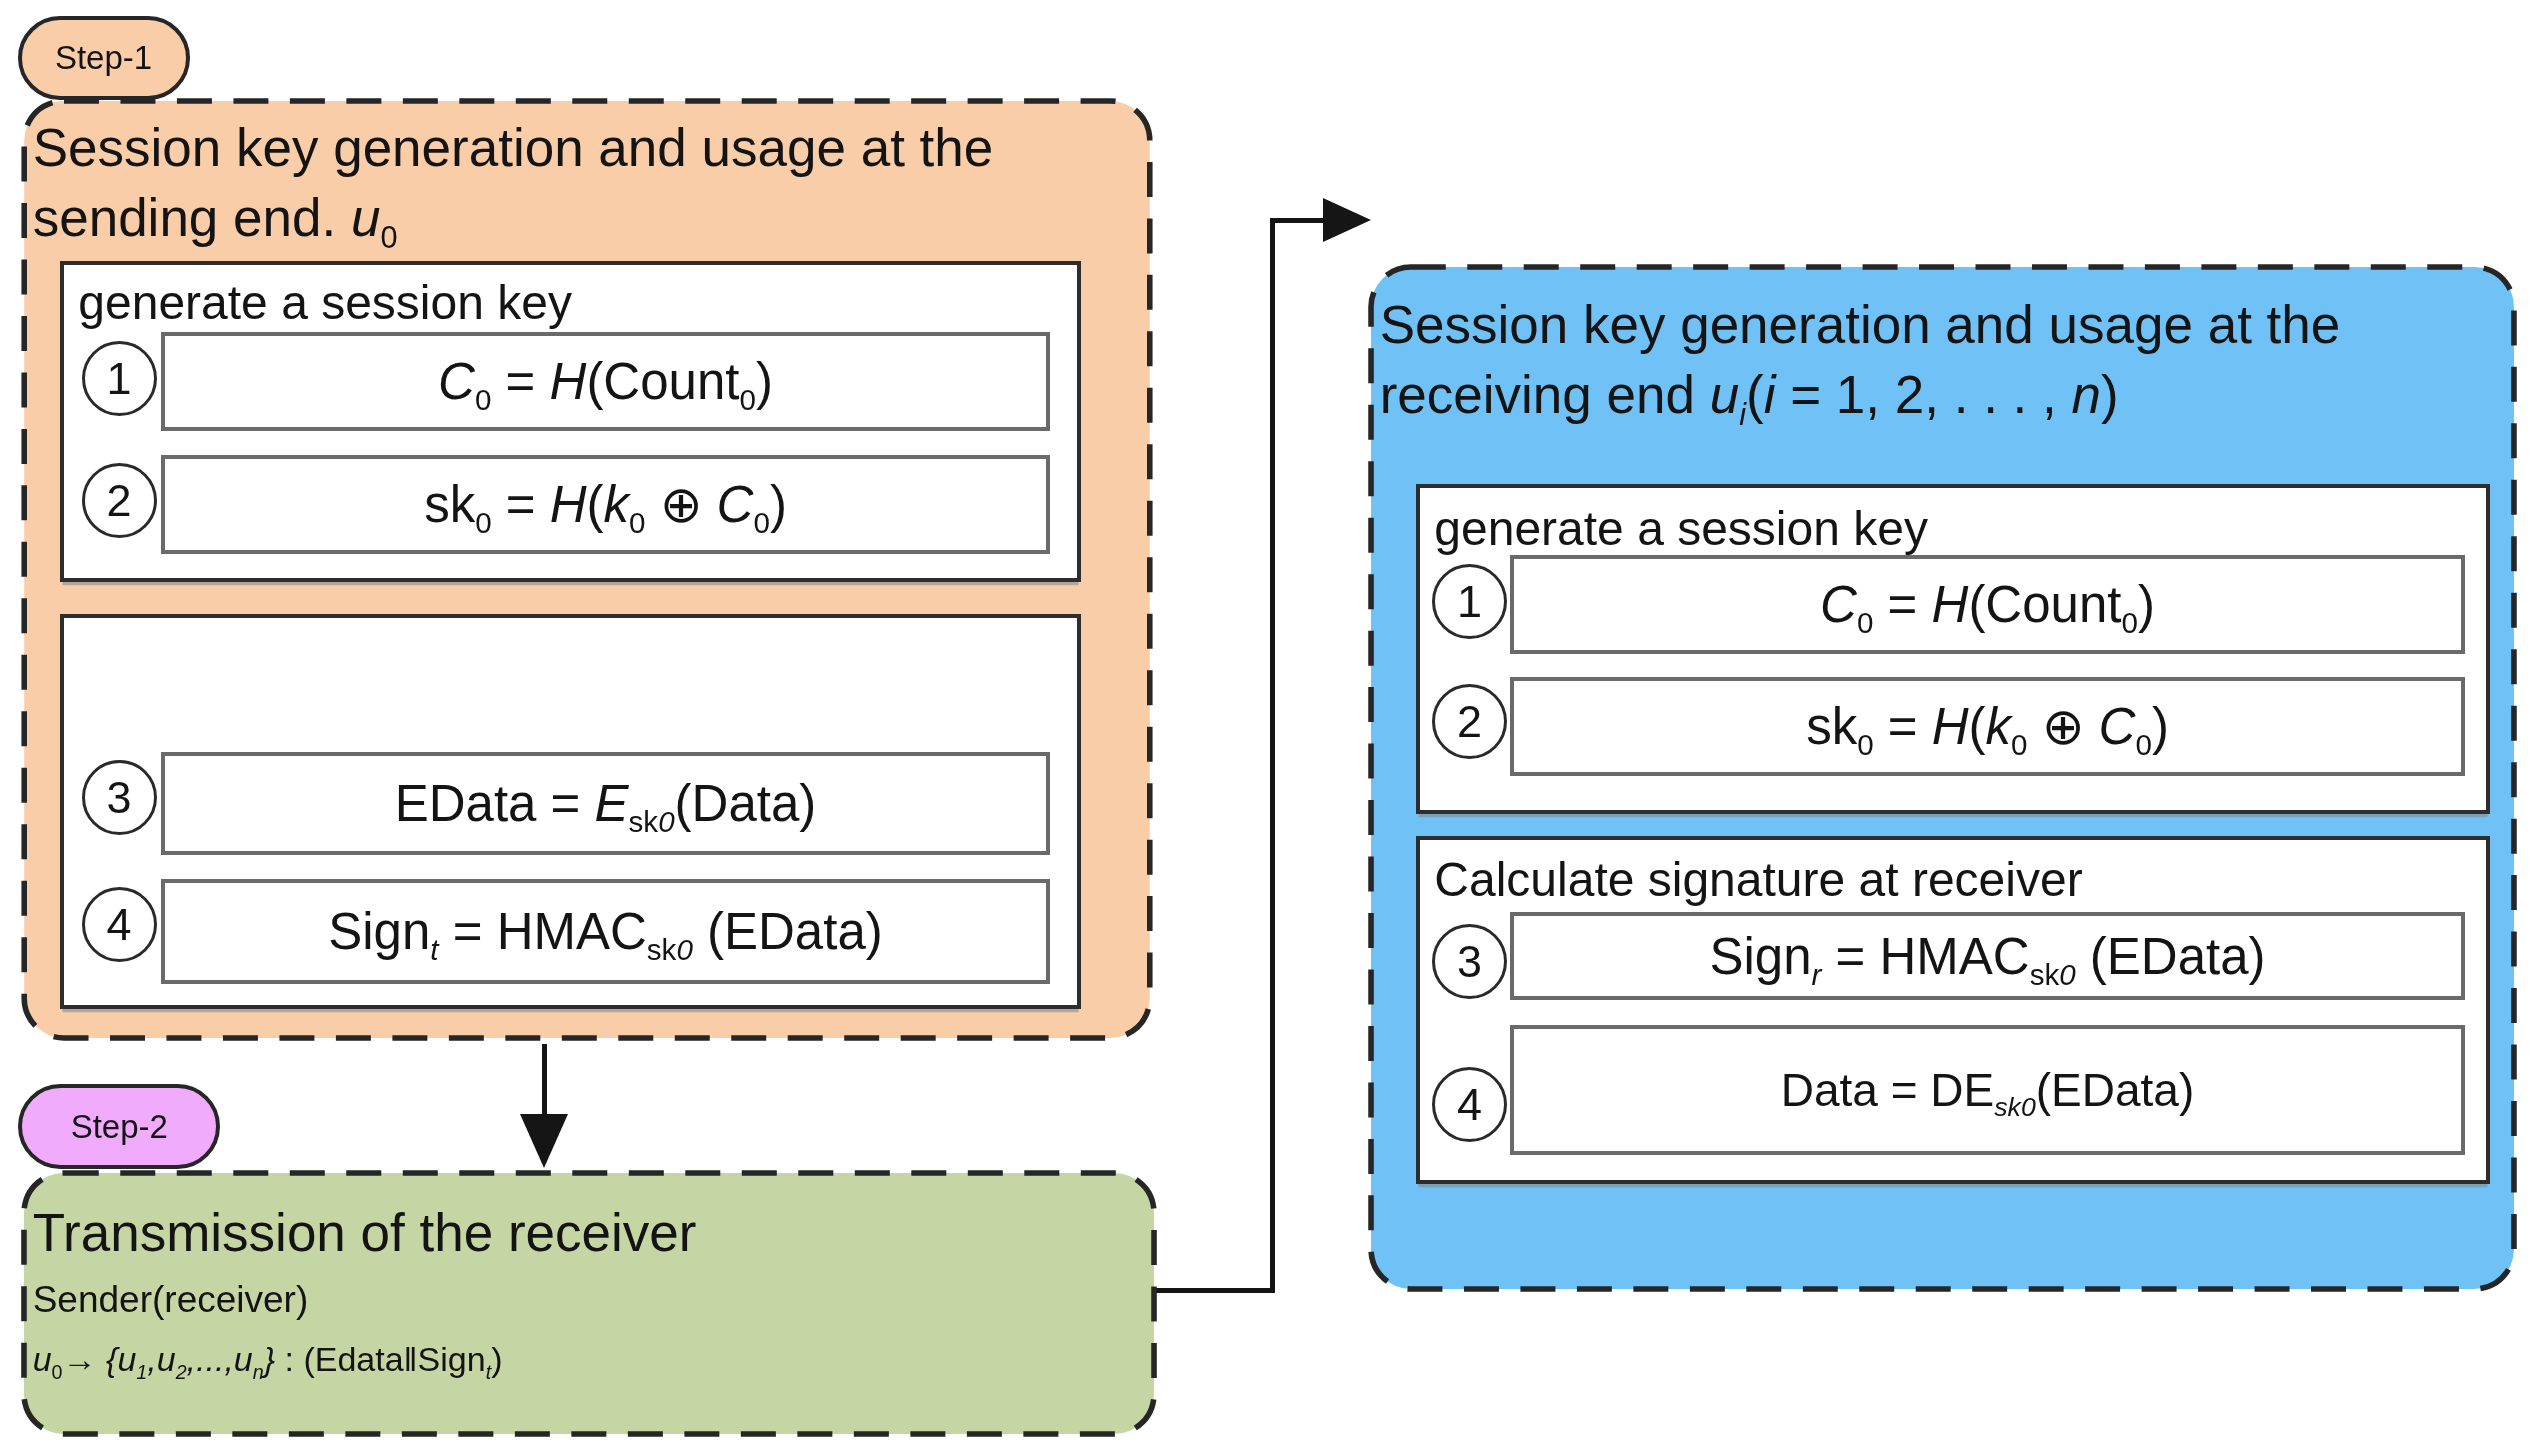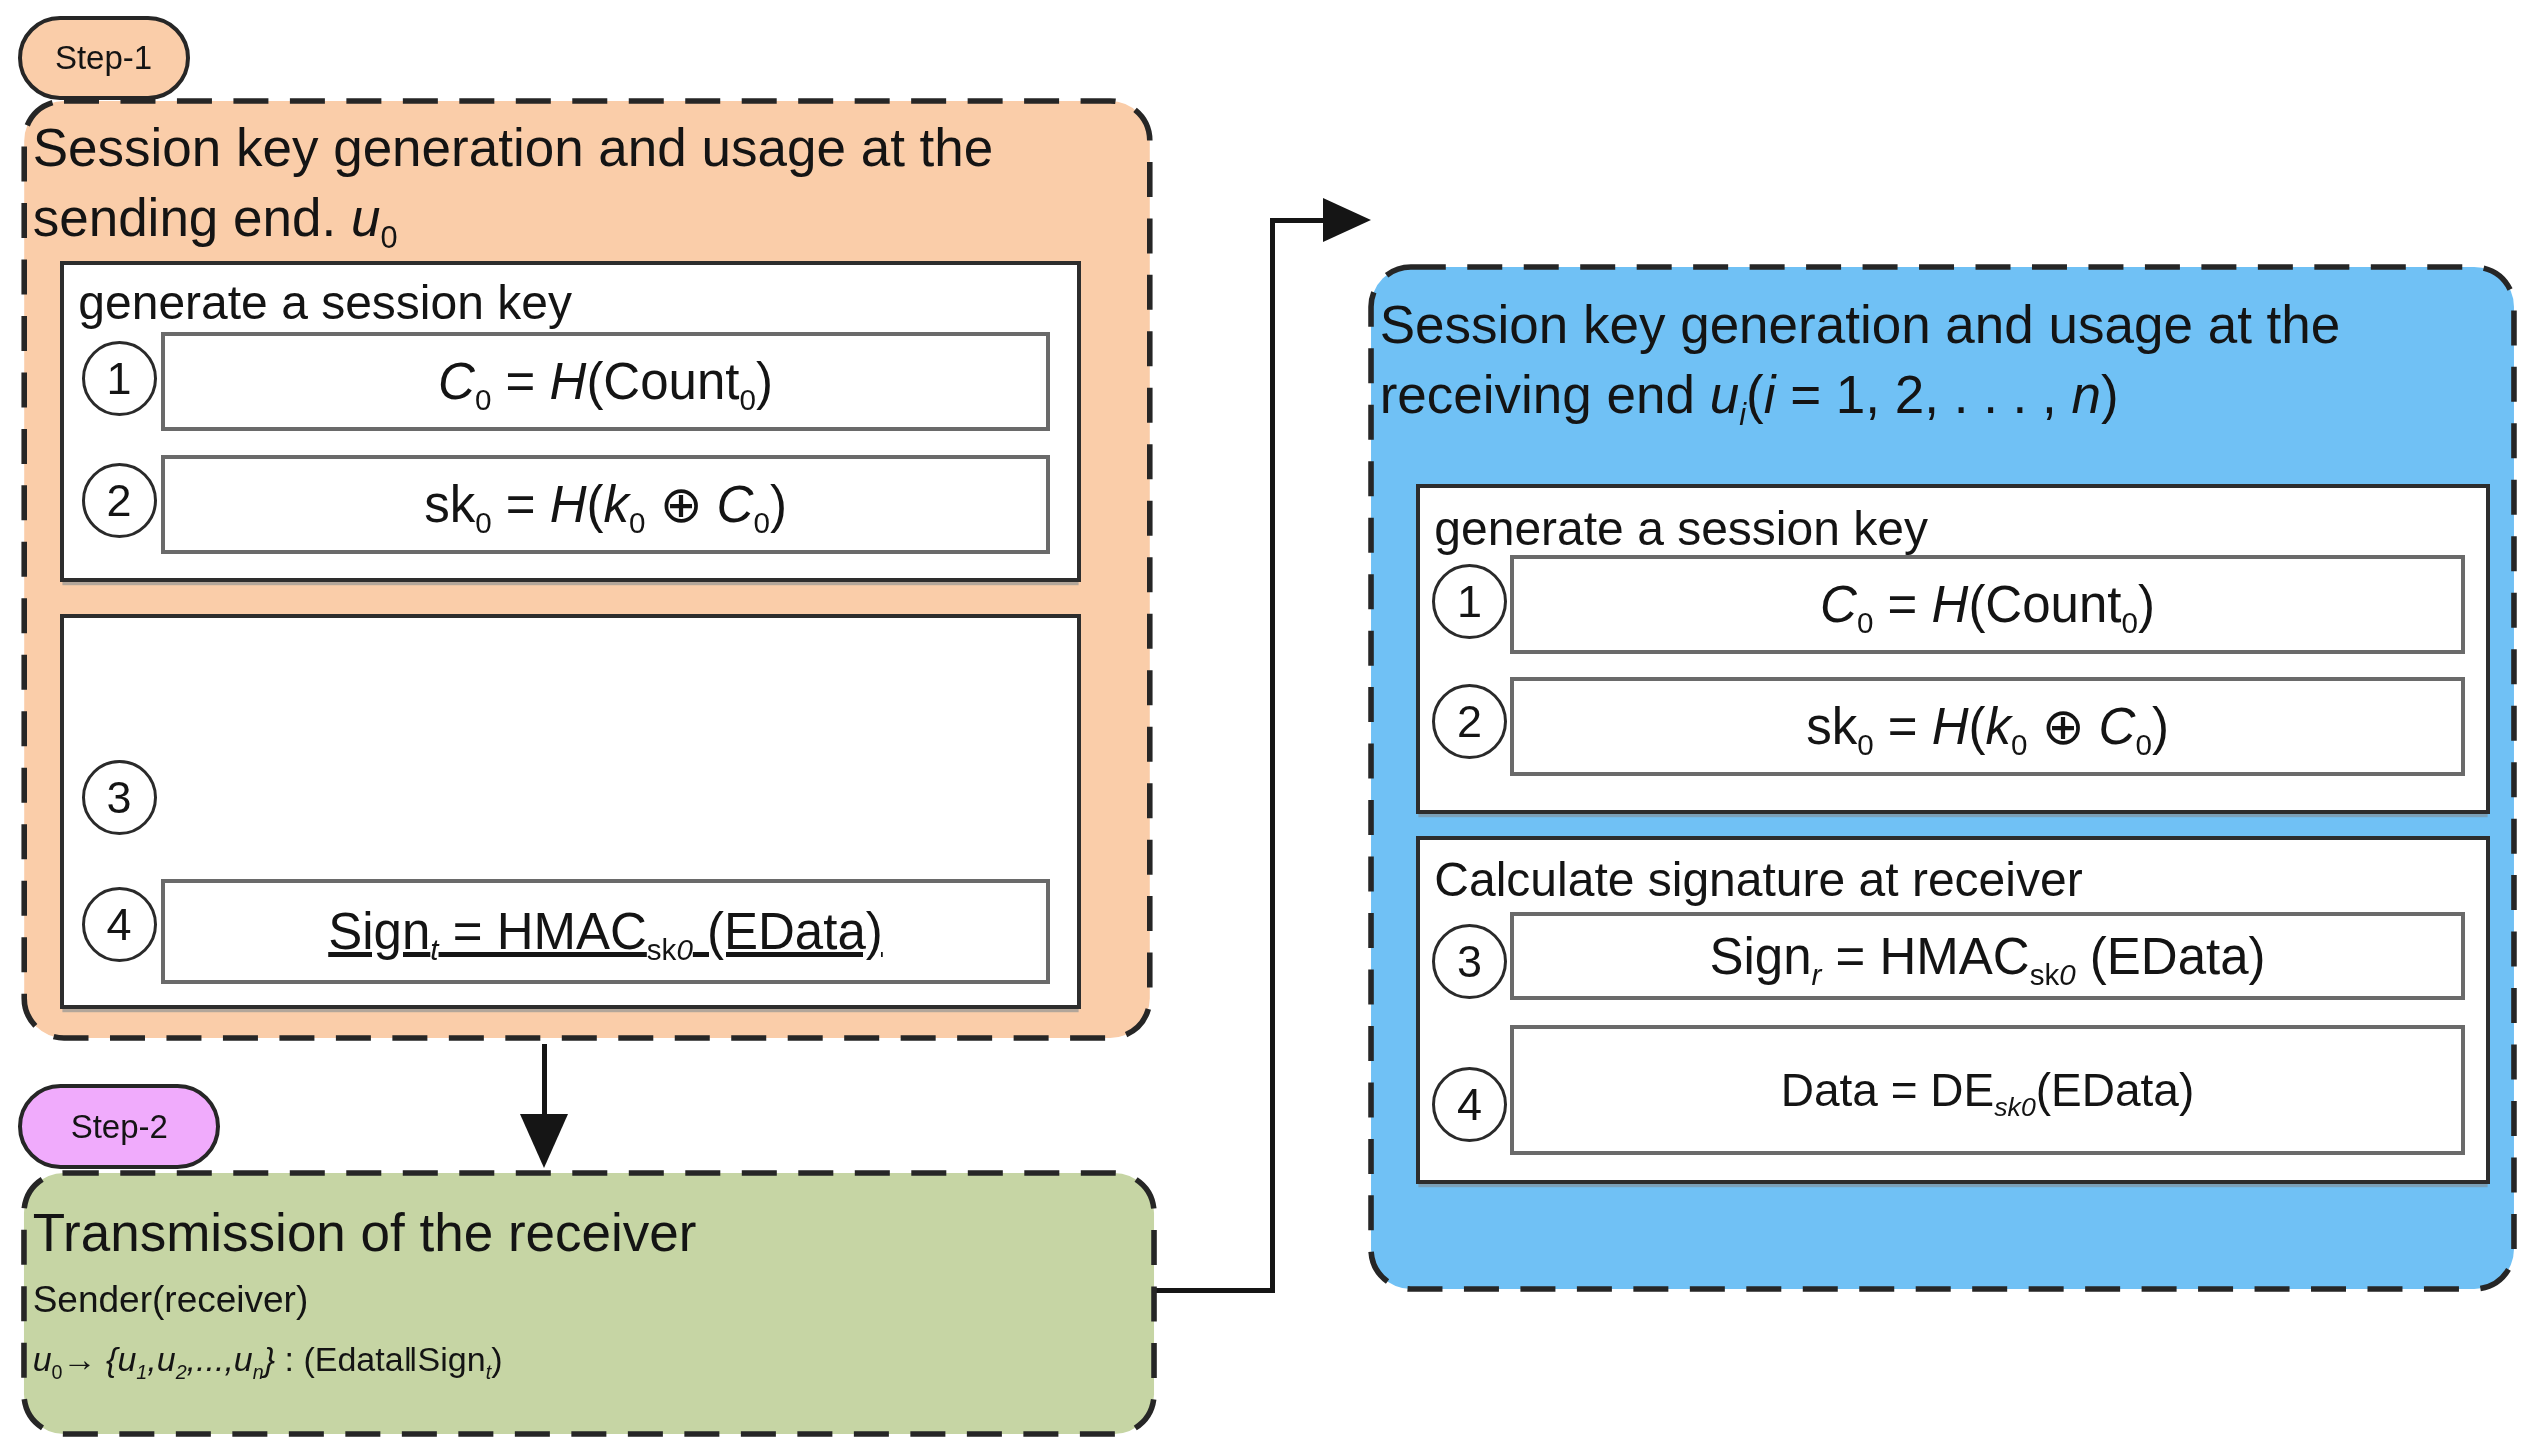--- a/index.html
+++ b/index.html
@@ -47,21 +47,21 @@
     display:flex; align-items:center; justify-content:center; font-size:51px; text-align:center; }
   #c1 .fbox, #c2 .fbox { left:97px; width:889px; }
   #cb1 .fbox, #cb2 .fbox { left:90px; width:955px; }
 
   
   #c1-circ1 { left:17.5px; top:76px; }   #c1-box1 { top:67px;  height:99px; }
   #c1-circ2 { left:17.5px; top:198px; }  #c1-box2 { top:190px; height:99px; }
   
   #c2 .panel-label { top:4.8px; }
   #c2-circ3 { left:17.5px; top:142px; }  #c2-box3 { top:134px; height:103px; }
-  #c2-circ4 { left:17.5px; top:269px; }  #c2-box4 { top:261px; height:105px;text-decoration:underline; }
+  #c2-circ4 { left:17.5px; top:269px; }  #c2-box4 { top:261px; height:105px; }
   
   #cb1 .panel-label { top:11px; }
   #cb1-circ1 { left:12px; top:76px;  } #cb1-box1 { top:67px;  height:99px; }
   #cb1-circ2 { left:12px; top:196px; } #cb1-box2 { top:189px; height:99px; }
   
   #cb2 .panel-label { top:9.5px; }
   #cb2-circ3 { left:12px; top:84px; } #cb2-box3 { top:72px;  height:88px; }
   #cb2-circ4 { left:12px; top:227px; } #cb2-box4 { top:185px; height:130px; font-size:46px; line-height:62px; }
 
   .it { font-style:italic; }
@@ -119,20 +119,23 @@
           </div>
         <div class="fbox" id="c1-box2">
             <span>sk<sub>0</sub> = <span class="it">H</span>(<span class="it">k</span><sub>0</sub><span class="it"> ⊕ </span><span class="it">C</span><sub>0</sub>)</span>
           </div>
       </div>
 
       <div class="panel" id="c2">
         <div class="circle" id="c2-circ3">
             <span>3</span>
           </div>
+        <div class="fbox" id="c2-box3">
+            <span>EData = <span class="it">E</span><sub>sk</sub><sub class="it">0</sub>(Data)</span>
+          </div>
         <div class="circle" id="c2-circ4">
             <span>4</span>
           </div>
         <div class="fbox" id="c2-box4">
             <span>Sign<sub class="it">t</sub> = HMAC<sub>sk</sub><sub class="it">0</sub> (EData)</span>
           </div>
       </div>
     </div>
   </div>
 

